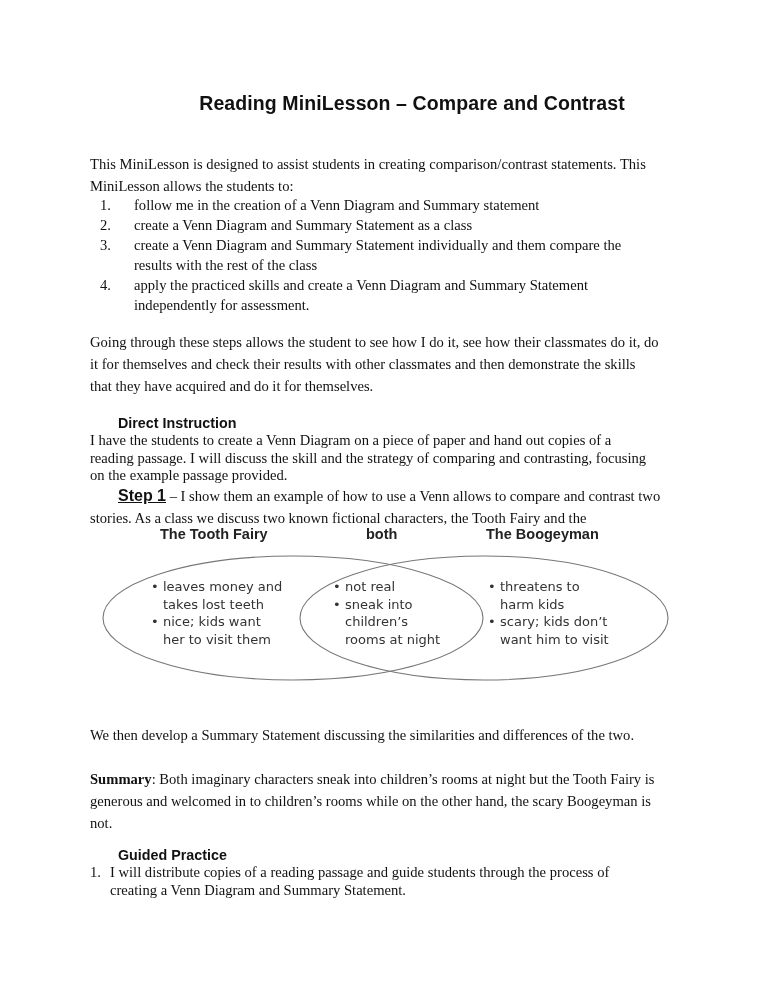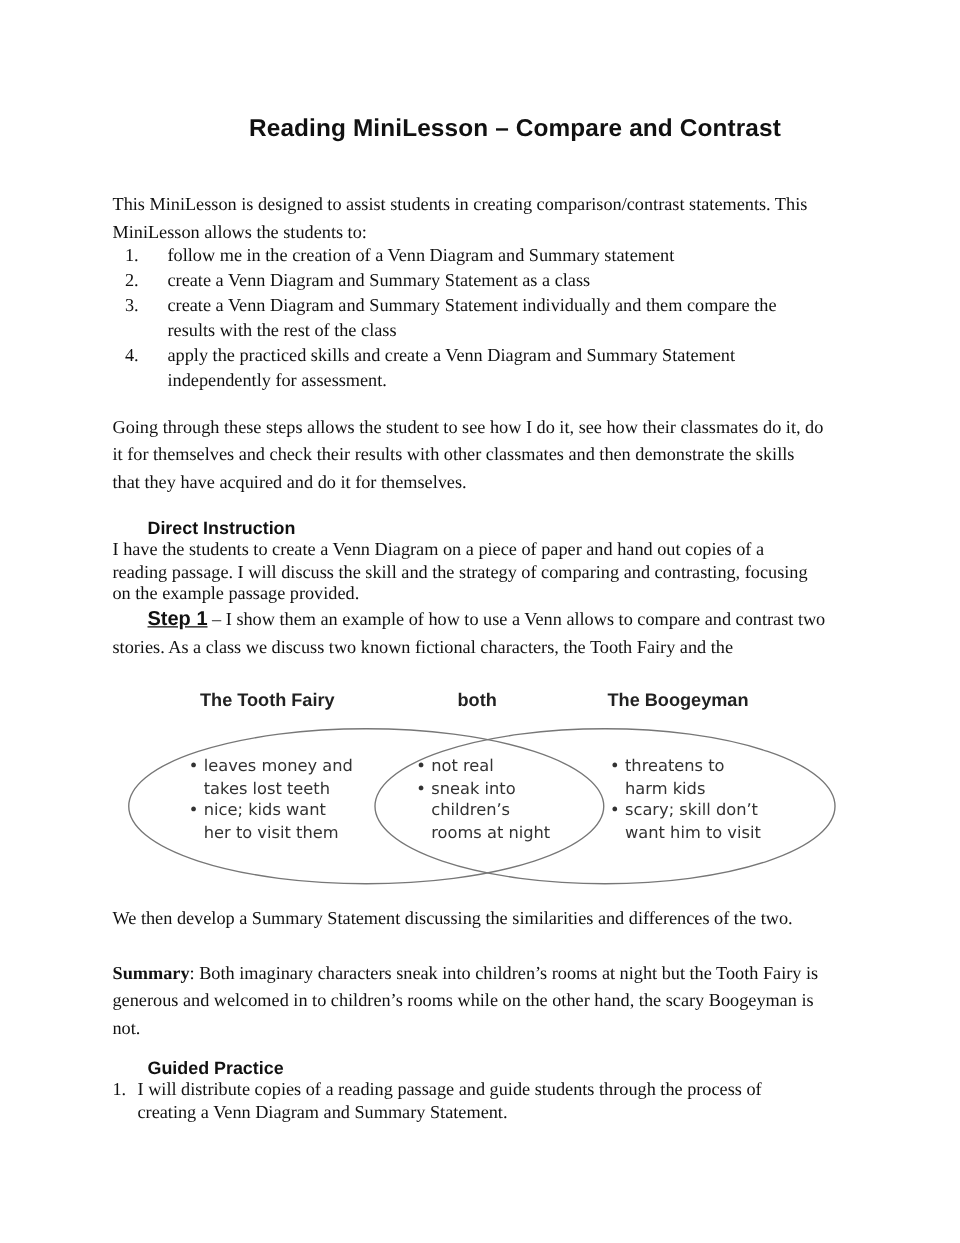--- a/index.html
+++ b/index.html
@@ -65,21 +65,21 @@
       <div class="line">I have the students to create a Venn Diagram on a piece of paper and hand out copies of a</div>
       <div class="line">reading passage. I will discuss the skill and the strategy of comparing and contrasting, focusing</div>
       <div class="line">on the example passage provided.</div>
     </div>
     <div class="serif" style="line-height:22px; margin-top:0px;">
       <div class="line"><span class="sans-b step-label">Step 1</span><span> – I show them an example of how to use a Venn allows to compare and contrast two</span></div>
       <div class="line">stories. As a class we discuss two known fictional characters, the Tooth Fairy and the</div>
     </div>
   </div>
 
-  <div class="abs" style="left:0; top:545px; width:768px; height:170px;">
+  <div class="abs" style="left:0; top:518px; width:768px; height:170px;">
     <svg class="abs" style="left:0; top:0;" width="768" height="170">
       <ellipse cx="293" cy="100" rx="190" ry="62" fill="none" stroke="#777" stroke-width="1.1"></ellipse>
       <ellipse cx="484" cy="100" rx="184" ry="62" fill="none" stroke="#777" stroke-width="1.1"></ellipse>
     </svg>
     <div class="abs venn-title" style="left:160px; top:8px;">The Tooth Fairy</div>
     <div class="abs venn-title" style="left:366px; top:8px;">both</div>
     <div class="abs venn-title" style="left:486px; top:8px;">The Boogeyman</div>
 
     <div class="abs venn-text" style="left:151px; top:60px;">
       <div><span class="bul">•</span><span>leaves money and</span></div>
@@ -91,21 +91,21 @@
     <div class="abs venn-text" style="left:333px; top:60px;">
       <div><span class="bul">•</span><span>not real</span></div>
       <div><span class="bul">•</span><span>sneak into</span></div>
       <div class="ind">children’s</div>
       <div class="ind">rooms at night</div>
     </div>
 
     <div class="abs venn-text" style="left:488px; top:60px;">
       <div><span class="bul">•</span><span>threatens to</span></div>
       <div class="ind">harm kids</div>
-      <div><span class="bul">•</span><span>scary; skill don’t</span></div>
+      <div><span class="bul">•</span><span>scary; kids don’t</span></div>
       <div class="ind">want him to visit</div>
     </div>
   </div>
 
   <div class="abs para serif line" style="top:724px;">We then develop a Summary Statement discussing the similarities and differences of the two.</div>
 
   <div class="abs para serif" style="top:768px;">
     <div class="line"><strong>Summary</strong><span>: Both imaginary characters sneak into children’s rooms at night but the Tooth Fairy is</span></div>
     <div class="line">generous and welcomed in to children’s rooms while on the other hand, the scary Boogeyman is</div>
     <div class="line">not.</div>

